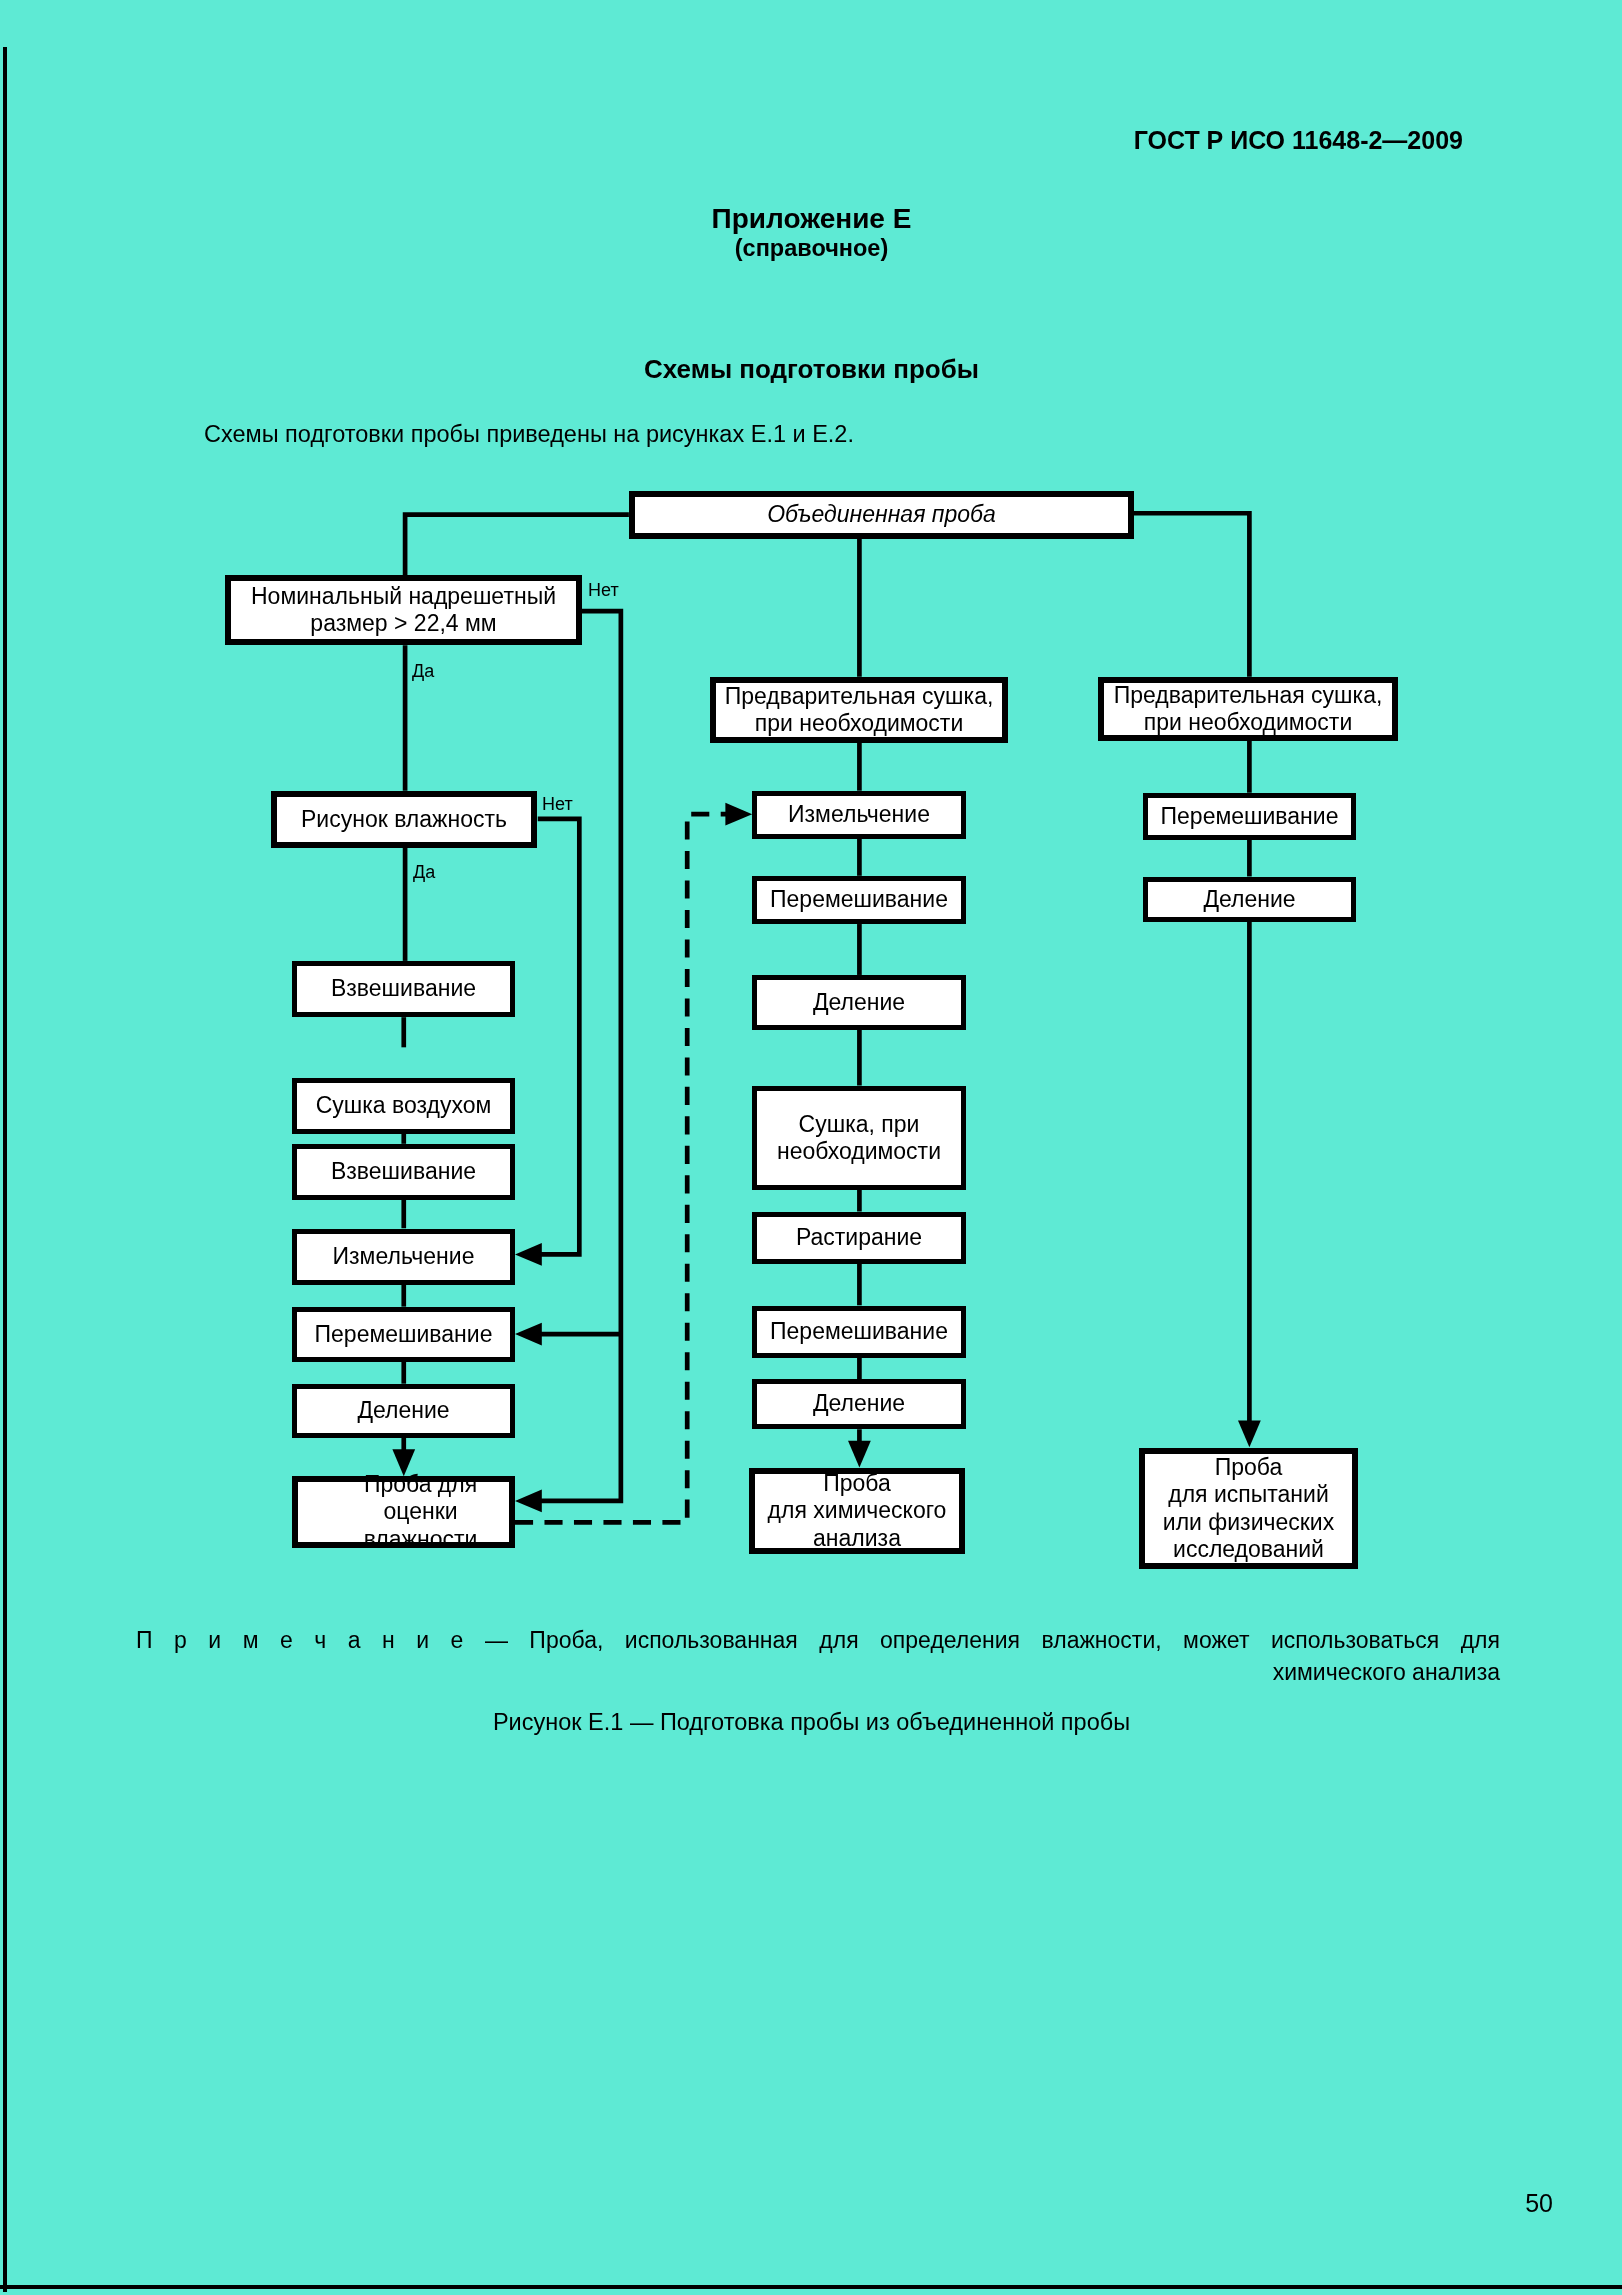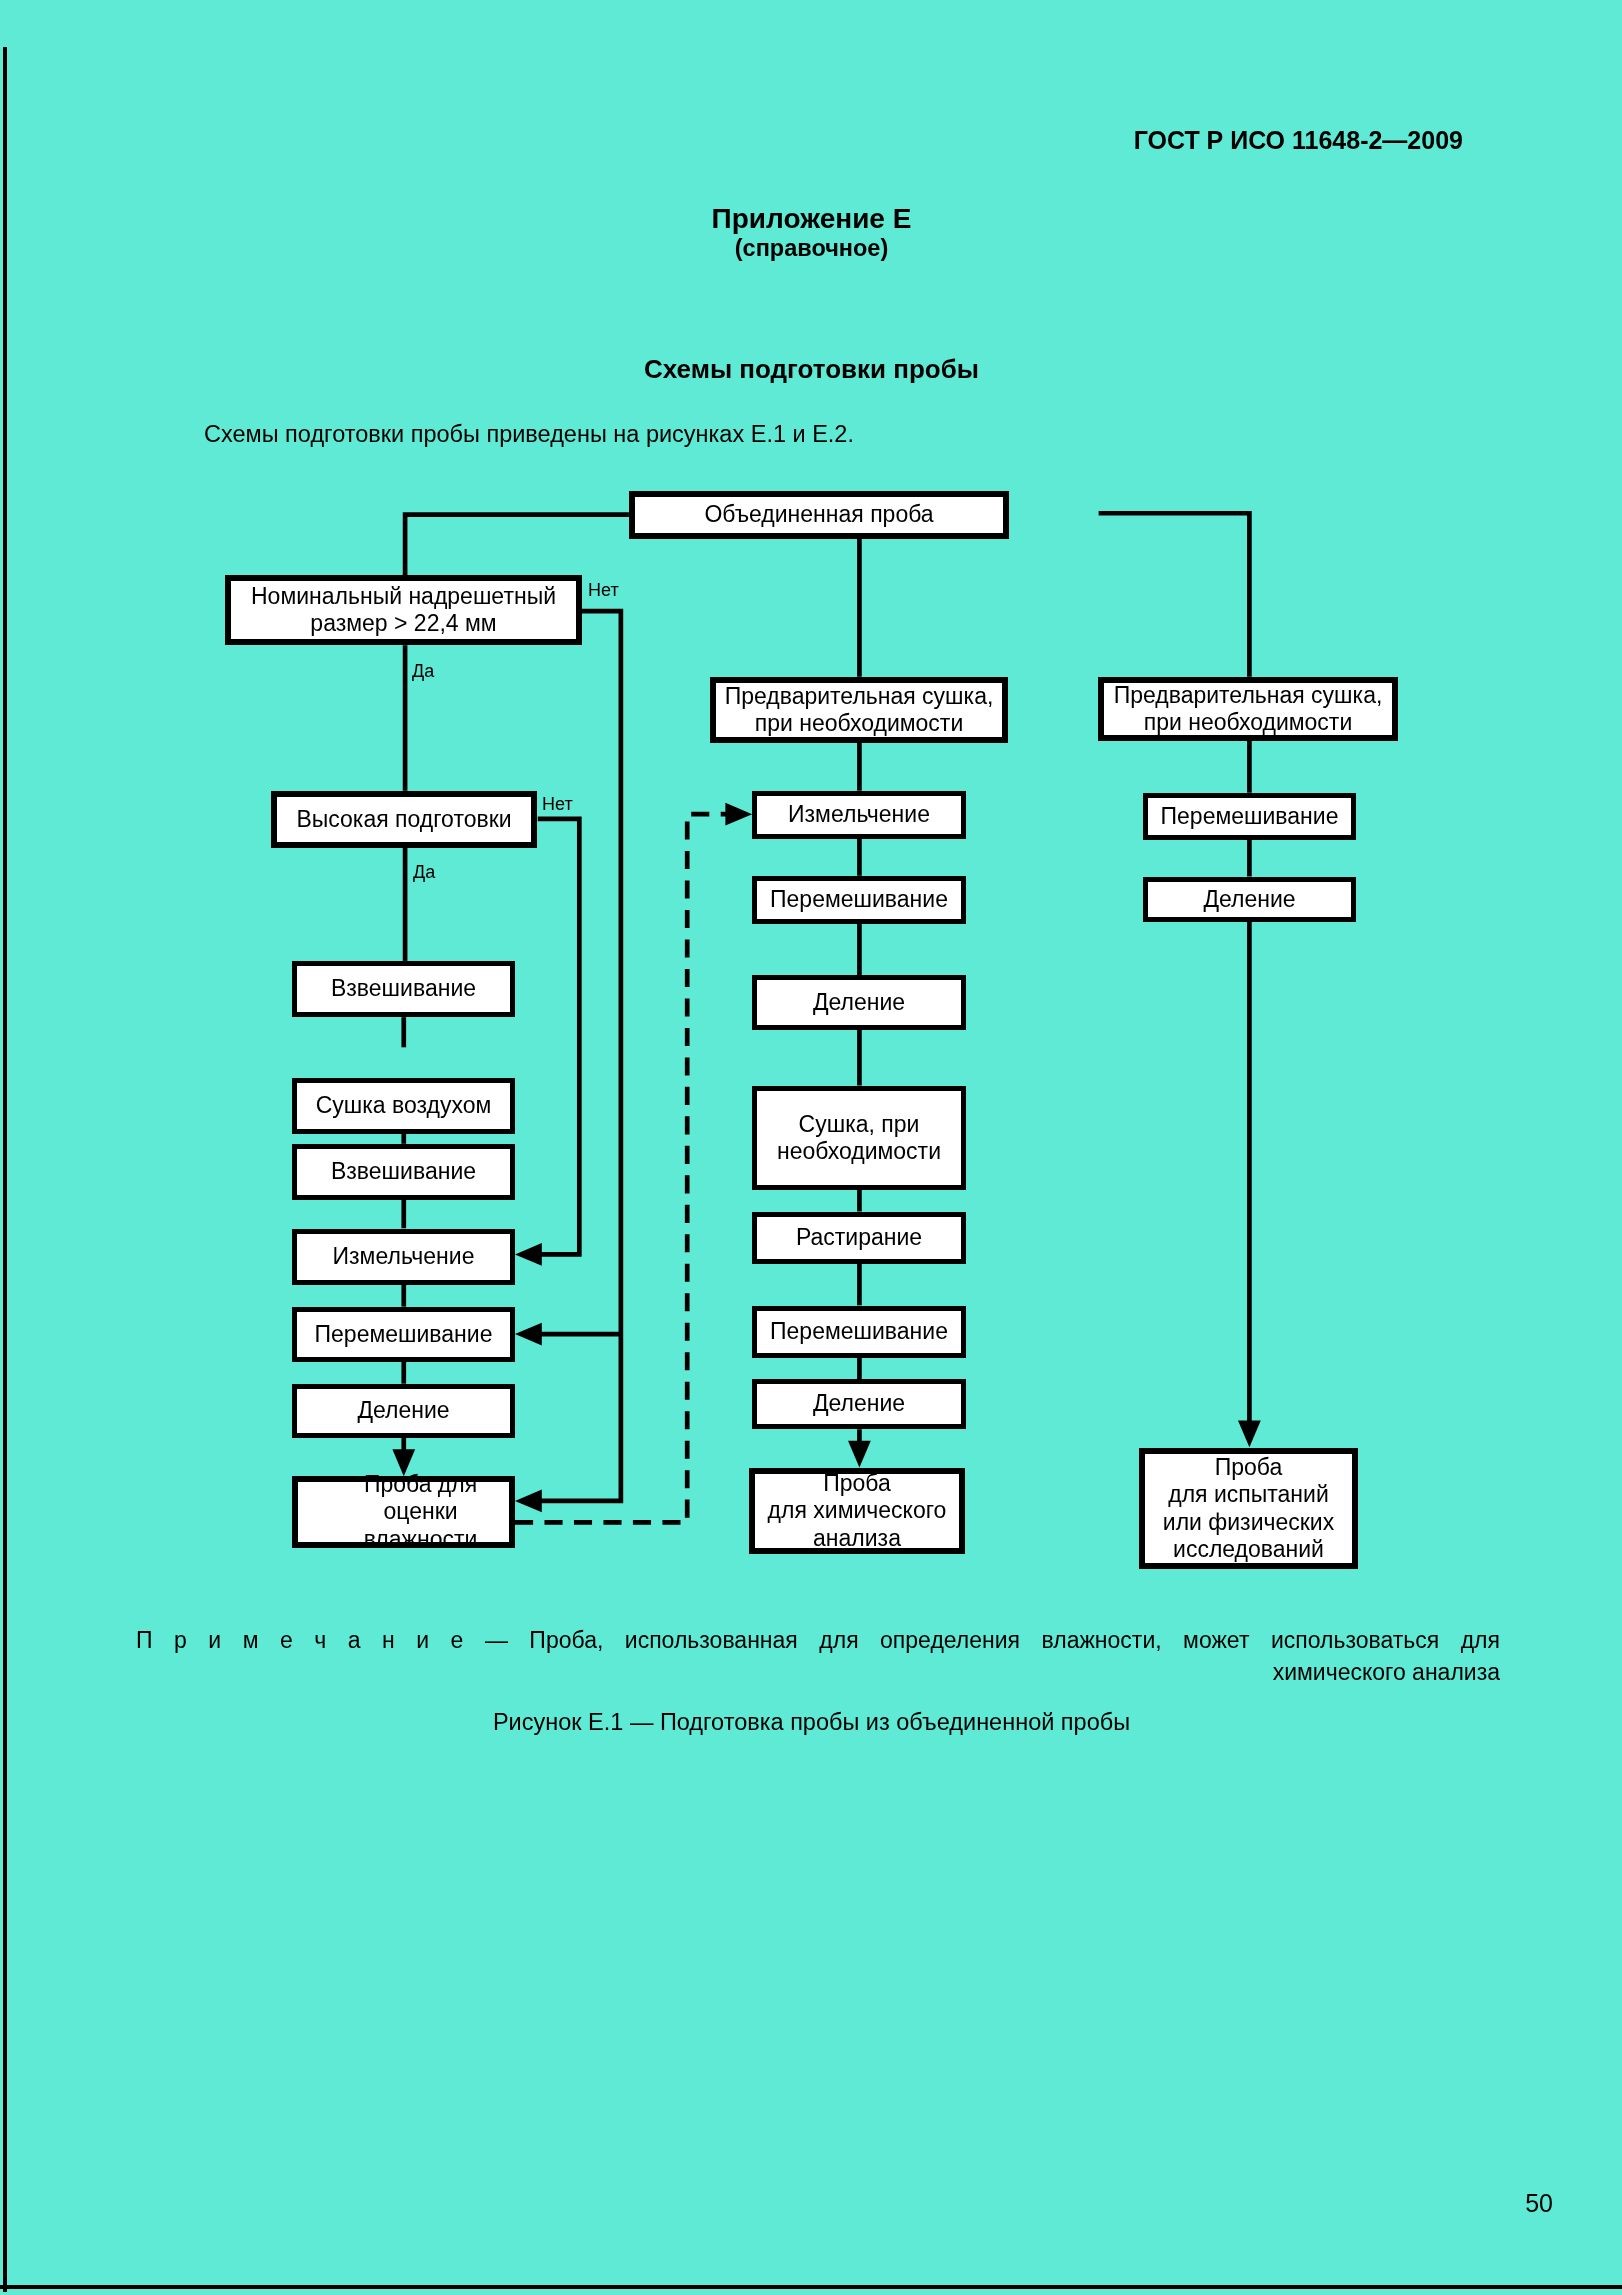--- a/index.html
+++ b/index.html
@@ -71,29 +71,29 @@
         <polygon points="1265,2150 1299,2150 1282,2190" class="arrowhead"></polygon>
         <polyline points="1282,2133 1282,2160" class="conn"></polyline>
         <polyline points="1864,1105 1864,1183" class="conn"></polyline>
         <polyline points="1864,1253 1864,1308" class="conn"></polyline>
         <polygon points="1847,2120 1881,2120 1864,2160" class="arrowhead"></polygon>
         <polyline points="1864,1375 1864,2130" class="conn"></polyline>
         <polygon points="1082,1198 1082,1232 1122,1215" class="arrowhead"></polygon>
         <polyline points="768,2272 1025,2272 1025,1215 1092,1215" class="conn dashed"></polyline>
       </svg>
     <div id="box-layer">
-        <div class="fc-box" style="left: 629px; top: 491px; width: 380px; height: 48px; border-width: 6px;">
+        <div class="fc-box" style="left: 629px; top: 491px; width: 505px; height: 48px; border-width: 6px; font-style: italic;">
           <div>Объединенная проба</div>
         </div>
         <div class="fc-box" style="left: 225px; top: 575px; width: 357px; height: 70px; border-width: 6px;">
           <div>Номинальный надрешетный</div>
           <div>размер &gt; 22,4 мм</div>
         </div>
         <div class="fc-box" style="left: 271px; top: 791px; width: 266px; height: 57px; border-width: 6px;">
-          <div>Высокая подготовки</div>
+          <div>Рисунок влажность</div>
         </div>
         <div class="fc-box" style="left: 292px; top: 961px; width: 223px; height: 56px; border-width: 5.4px;">
           <div>Взвешивание</div>
         </div>
         <div class="fc-box" style="left: 292px; top: 1078px; width: 223px; height: 56px; border-width: 5.4px;">
           <div>Сушка воздухом</div>
         </div>
         <div class="fc-box" style="left: 292px; top: 1144px; width: 223px; height: 56px; border-width: 5.4px;">
           <div>Взвешивание</div>
         </div>

